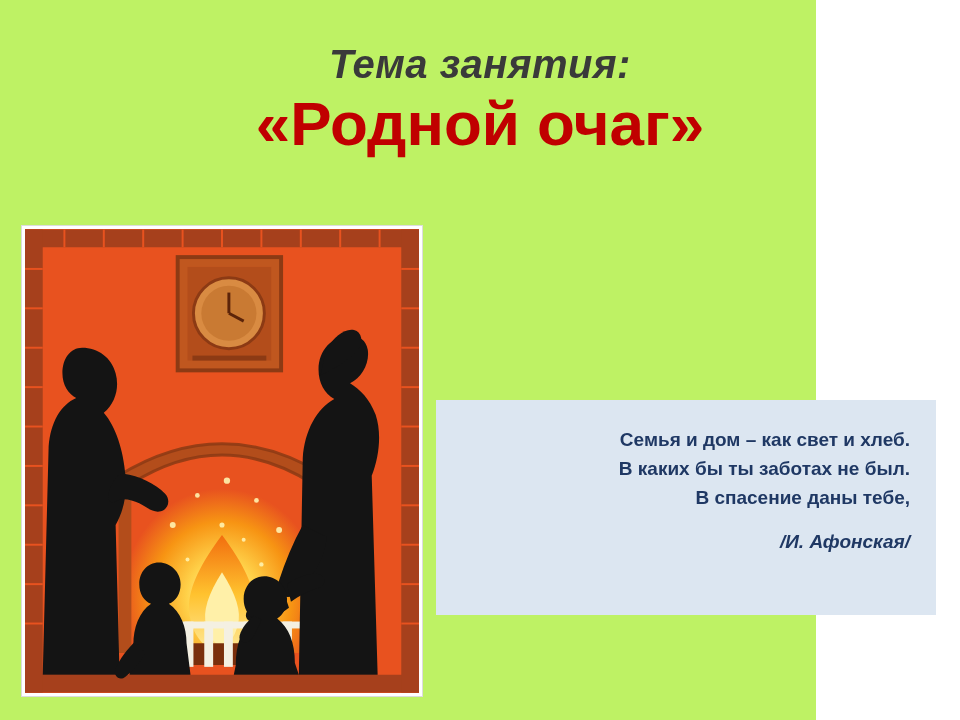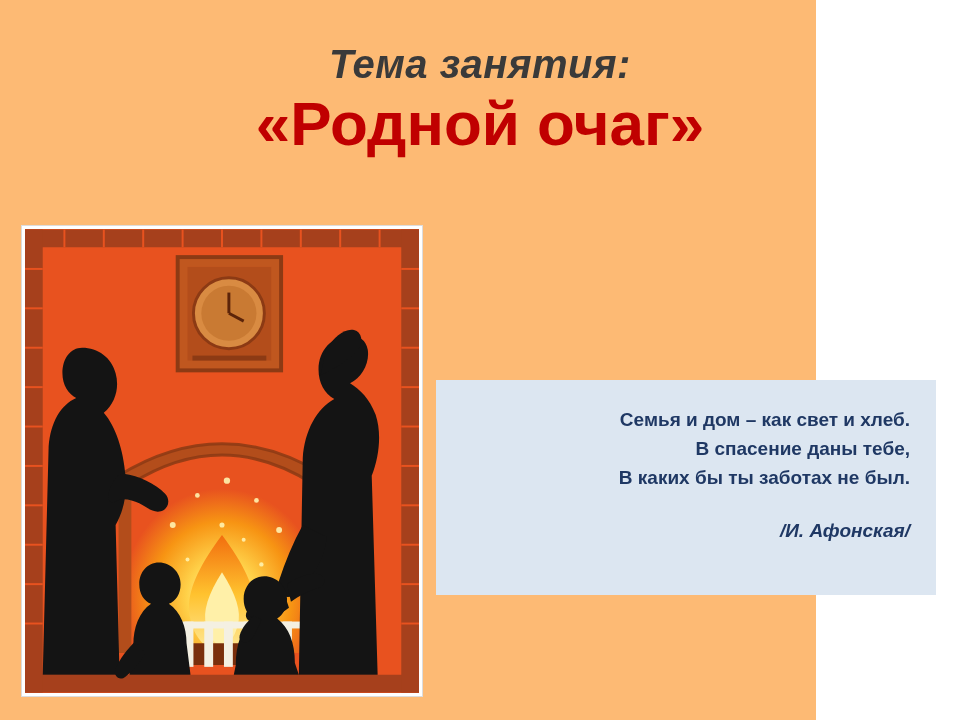--- a/index.html
+++ b/index.html
@@ -12,21 +12,21 @@
     background: #ffffff;
     font-family: "Liberation Sans", sans-serif;
     overflow: hidden;
     position: relative;
   }
 
   .slide {
     position: relative;
     width: 816px;
     height: 720px;
-    background: #fdba74;
+    background: #bef264;
   }
 
   
   .title-block {
     position: absolute;
     left: 0;
     top: 42px;
     width: 960px;
     text-align: center;
   }
@@ -64,38 +64,38 @@
   .picture svg {
     display: block;
     width: 100%;
     height: 100%;
   }
 
   
   .poem-box {
     position: absolute;
     left: 436px;
-    top: 380px;
+    top: 400px;
     width: 500px;
     height: 215px;
     background: #dce6f1;
     box-sizing: border-box;
     padding: 26px 26px 16px 26px;
   }
   .poem-line {
     text-align: right;
     font-family: "Liberation Sans", sans-serif;
     font-weight: bold;
     font-size: 19px;
     color: #1f3864;
     line-height: 1.52;
     white-space: nowrap;
   }
   .poem-author {
-    margin-top: 27px;
+    margin-top: 18px;
     text-align: right;
     font-family: "Liberation Sans", sans-serif;
     font-weight: bold;
     font-style: italic;
     font-size: 19px;
     color: #1f3864;
   }
 </style>
 </head>
 <body>
@@ -239,18 +239,18 @@
       <g fill="#141414">
         <path d="M243 352 C231 352 222 362 222 375 C222 384 226 391 232 395 C220 404 214 422 214 442 L212 452 L278 452 L274 440 C274 420 268 404 256 395 C262 391 266 384 266 375 C266 362 255 352 243 352 Z"></path>
         <path d="M266 360 C278 352 290 348 298 350 C306 352 306 362 298 364 C288 367 278 372 270 378 Z"></path>
         <path d="M232 392 C226 398 220 404 218 412 C216 420 226 422 230 416 C234 410 238 402 240 396 Z"></path>
       </g>
     </svg>
   </div>
 
   <div class="poem-box">
     <div class="poem-line">Семья и дом – как свет и хлеб.</div>
+    <div class="poem-line">В каких бы ты заботах не был.</div>
     <div class="poem-line">В спасение даны тебе,</div>
-    <div class="poem-line">В каких бы ты заботах не был.</div>
     <div class="poem-author">/И. Афонская/</div>
   </div>
 
 </div>
 
 </body></html>

